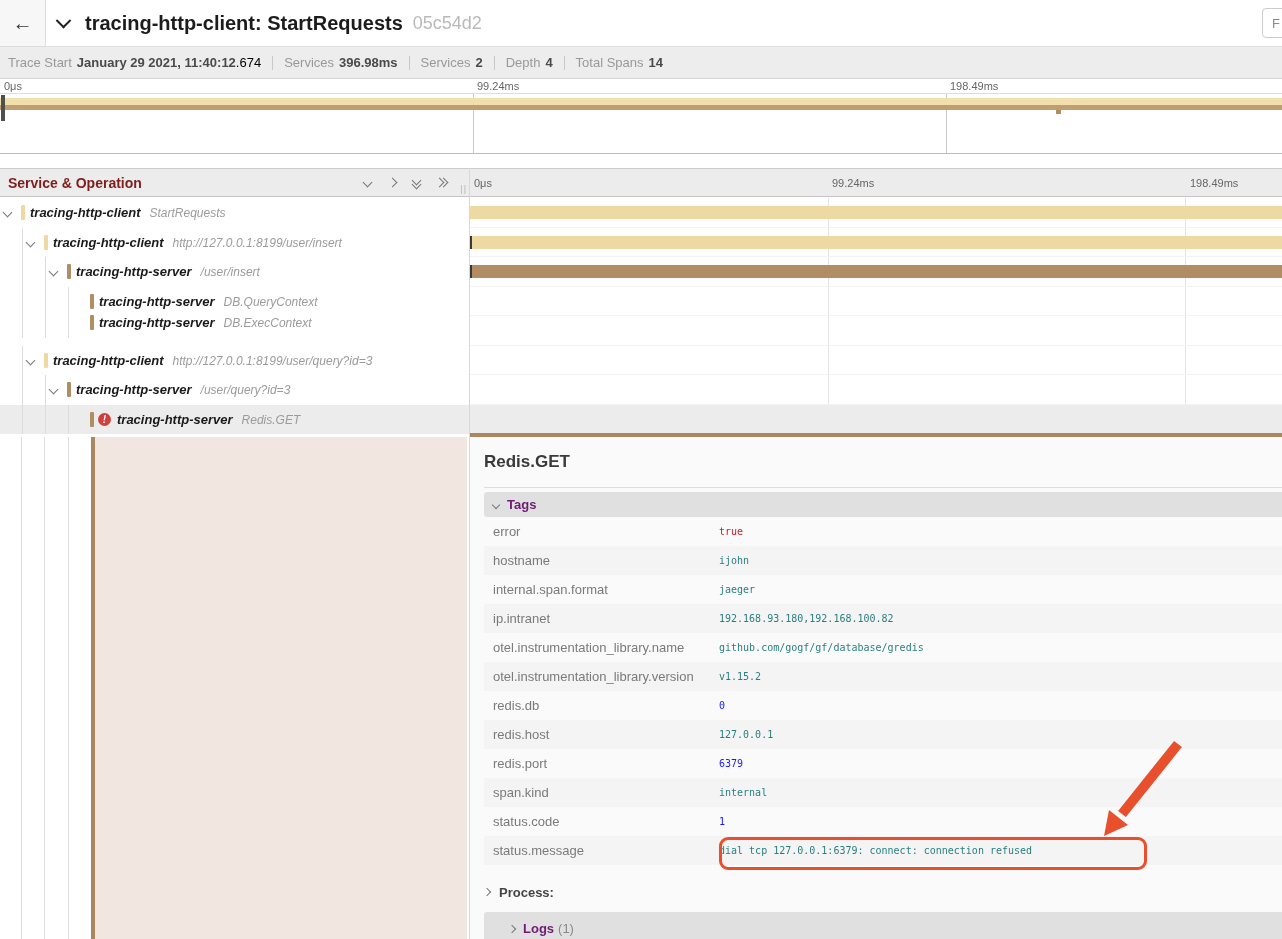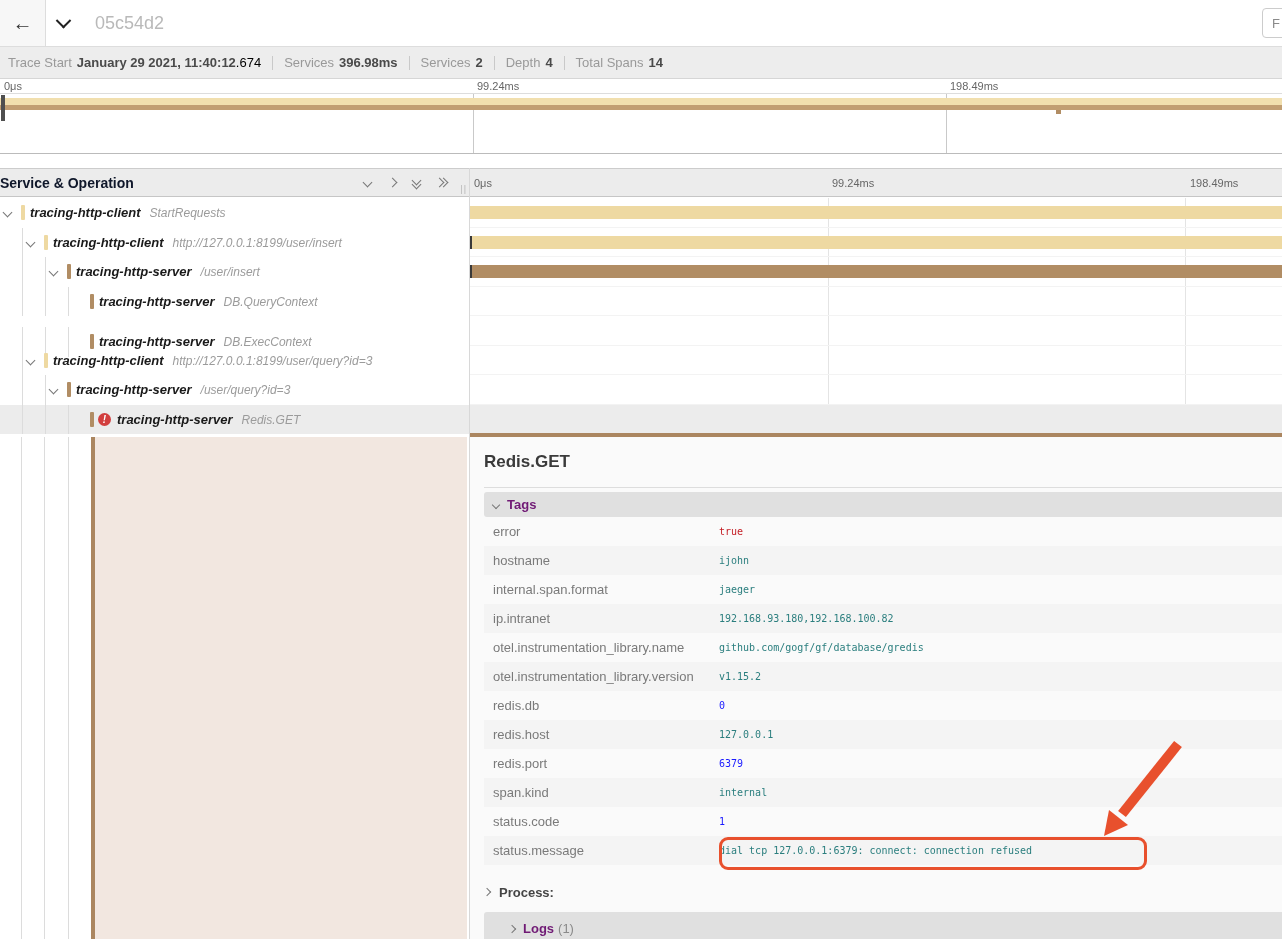--- a/index.html
+++ b/index.html
@@ -38,21 +38,21 @@
   .mini-grid { position:absolute; top:0; bottom:0; width:1px; background:#c9c9c9; }
   .mini-bar-tan { position:absolute; left:0; right:0; top:4px; height:7px; background:#f1dfae; }
   .mini-bar-brown { position:absolute; left:0; right:0; top:11px; height:5px; background:#c19e72; }
   .mini-tick-mark { position:absolute; left:1056px; top:16px; width:5px; height:4px; background:#b18d64; }
   .mini-handle { position:absolute; left:1px; top:1px; width:4px; height:26px; background:#4f4f4f; cursor:ew-resize; }
 
   
   .grid-header { position:absolute; left:0; top:168px; width:100%; height:29px; background:#ececec;
     border-top:1px solid #ccc; border-bottom:1px solid #c6c6c6; }
   .gh-left { position:absolute; left:0; top:0; width:470px; height:100%; }
-  .gh-title { position:absolute; left:0; top:6px; font-size:14px; font-weight:bold; color:#0f172a; }
+  .gh-title { position:absolute; left:8px; top:6px; font-size:14px; font-weight:bold; color:#7f1d1d; }
   .gh-icons { position:absolute; right:22px; top:0; height:100%; display:flex; align-items:center; gap:13px; }
   .chev { display:inline-block; width:7px; height:7px; border-right:1.6px solid #777;
     border-bottom:1.6px solid #777; }
   .chev.down { transform:rotate(45deg); }
   .chev.right { transform:rotate(-45deg); }
   .dbl { position:relative; width:12px; height:12px; cursor:pointer; }
   .dbl .chev { position:absolute; }
   .icon-btn { cursor:pointer; display:flex; align-items:center; justify-content:center; width:12px; height:12px; }
   .grip { position:absolute; right:3px; bottom:2px; color:#b5b5b5; font-size:9px; letter-spacing:1px; cursor:col-resize; }
   .gh-right { position:absolute; left:470px; top:0; right:0; height:100%; font-size:11px; color:#666; }
@@ -115,20 +115,21 @@
 </style>
 </head>
 <body>
 
 <div class="app">
 
   <div class="topbar">
     <div class="back-btn">←</div>
     <div class="title-wrap">
       <span class="title-chev"></span>
+      <span class="page-title">tracing-http-client: StartRequests</span>
       <span class="trace-id">05c54d2</span>
     </div>
     <div class="cut-btn">F</div>
   </div>
 
   <div class="summary">
     <span>Trace Start</span>
     <b>January 29 2021, 11:40:12</b>
     <span class="suffix">.674</span>
     <span class="sep"></span>
@@ -209,21 +210,21 @@
           <div class="svc-bar brown" style="left: 67px;"></div>
           <span class="svc-name" style="left: 76px;">tracing-http-server<span class="op-name">/user/insert</span></span>
         </div>
         <div class="span-row" style="top: 88.5px;">
           <div class="guide" style="left: 22px;"></div>
           <div class="guide" style="left: 45px;"></div>
           <div class="guide" style="left: 68px;"></div>
           <div class="svc-bar brown" style="left: 90px;"></div>
           <span class="svc-name" style="left: 99px;">tracing-http-server<span class="op-name">DB.QueryContext</span></span>
         </div>
-        <div class="span-row" style="top: 129px;">
+        <div class="span-row" style="top: 110px;">
           <div class="guide" style="left: 22px;"></div>
           <div class="guide" style="left: 45px;"></div>
           <div class="guide" style="left: 68px;"></div>
           <div class="svc-bar brown" style="left: 90px;"></div>
           <span class="svc-name" style="left: 99px;">tracing-http-server<span class="op-name">DB.ExecContext</span></span>
         </div>
         <div class="span-row" style="top: 147.5px;">
           <div class="guide" style="left: 22px;"></div>
           <span class="chev down row-chev" style="left: 27px;"></span>
           <div class="svc-bar tan" style="left: 44px;"></div>

